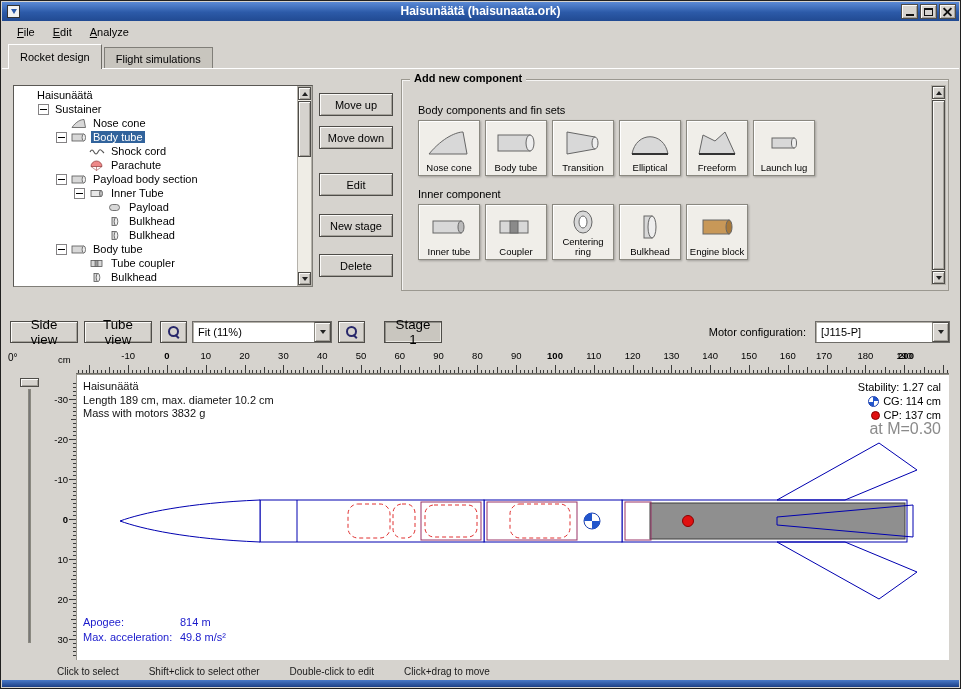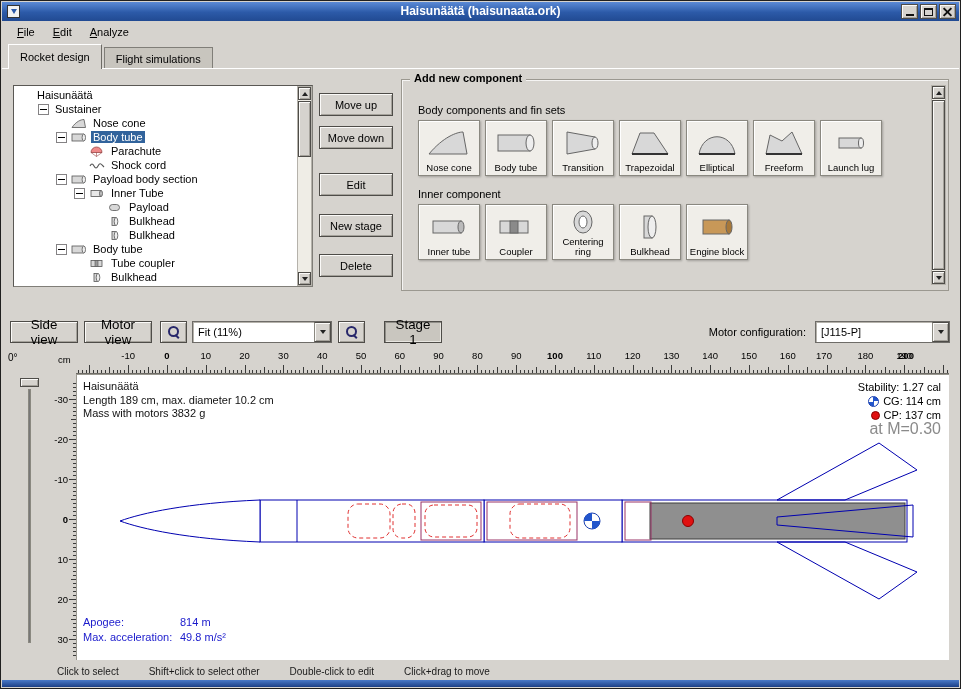--- a/index.html
+++ b/index.html
@@ -174,34 +174,34 @@
               <rect x="1" y="2" width="11.5" height="7" fill="#d8d8d8" stroke="#555" stroke-width="0.8"></rect>
               <ellipse cx="12.8" cy="5.5" rx="1.7" ry="3.5" fill="#efefef" stroke="#555" stroke-width="0.8"></ellipse>
             </svg>
           </span>
           <span class="tree-label selected">Body tube</span>
         </div>
         <div class="tree-row" style="padding-left: 58px;">
           <span class="exp-spacer"></span>
           <span class="tree-icon">
             <svg width="16" height="11" viewBox="0 0 16 11">
+              <path d="M1,6 Q3,2 5,6 T9,6 T13,5 L15,7" fill="none" stroke="#555" stroke-width="1.1"></path>
+            </svg>
+          </span>
+          <span class="tree-label">Shock cord</span>
+        </div>
+        <div class="tree-row" style="padding-left: 58px;">
+          <span class="exp-spacer"></span>
+          <span class="tree-icon">
+            <svg width="16" height="11" viewBox="0 0 16 11">
               <path d="M2,6.5 A5.5,5.5 0 0 1 13,6.5 Z" fill="#e88" stroke="#944" stroke-width="0.8"></path>
               <path d="M2,6.5 L7.5,10.5 L13,6.5 M7.5,6.5 L7.5,10.5" fill="none" stroke="#944" stroke-width="0.6"></path>
             </svg>
           </span>
           <span class="tree-label">Parachute</span>
-        </div>
-        <div class="tree-row" style="padding-left: 58px;">
-          <span class="exp-spacer"></span>
-          <span class="tree-icon">
-            <svg width="16" height="11" viewBox="0 0 16 11">
-              <path d="M1,6 Q3,2 5,6 T9,6 T13,5 L15,7" fill="none" stroke="#555" stroke-width="1.1"></path>
-            </svg>
-          </span>
-          <span class="tree-label">Shock cord</span>
         </div>
         <div class="tree-row" style="padding-left: 40px;">
           <span class="expander">
             <span class="minus"></span>
           </span>
           <span class="tree-icon">
             <svg width="16" height="11" viewBox="0 0 16 11">
               <rect x="1" y="2" width="11.5" height="7" fill="#d8d8d8" stroke="#555" stroke-width="0.8"></rect>
               <ellipse cx="12.8" cy="5.5" rx="1.7" ry="3.5" fill="#efefef" stroke="#555" stroke-width="0.8"></ellipse>
             </svg>
@@ -326,29 +326,20 @@
               <svg width="44" height="28" viewBox="0 0 44 28">
                 <path d="M6,3 L34,8 L34,20 L6,25 Z" fill="#d8d8d8" stroke="#666" stroke-width="1"></path>
                 <ellipse cx="34" cy="14" rx="3" ry="6" fill="#eee" stroke="#666"></ellipse>
               </svg>
             </div>
             <div class="pal-btn-label">Transition</div>
           </button>
           <button class="pal-btn">
             <div class="pal-icon">
               <svg width="44" height="28" viewBox="0 0 44 28">
-                <polygon points="4,25 12,4 26,4 40,25" fill="#d8d8d8" stroke="#666" stroke-width="1"></polygon>
-                <line x1="4" y1="25" x2="40" y2="25" stroke="#333" stroke-width="2"></line>
-              </svg>
-            </div>
-            <div class="pal-btn-label">Trapezoidal</div>
-          </button>
-          <button class="pal-btn">
-            <div class="pal-icon">
-              <svg width="44" height="28" viewBox="0 0 44 28">
                 <path d="M4,25 C8,2 36,2 40,25 Z" fill="#d8d8d8" stroke="#666" stroke-width="1"></path>
                 <line x1="4" y1="25" x2="40" y2="25" stroke="#333" stroke-width="2"></line>
               </svg>
             </div>
             <div class="pal-btn-label">Elliptical</div>
           </button>
           <button class="pal-btn">
             <div class="pal-icon">
               <svg width="44" height="28" viewBox="0 0 44 28">
                 <polygon points="4,25 8,6 20,12 30,3 40,25" fill="#d8d8d8" stroke="#666" stroke-width="1"></polygon>
@@ -422,21 +413,21 @@
         </div>
       <div class="scroll-thumb btn3d" style="top:14px;bottom:14px;"></div>
       <div class="scroll-btn btn3d down">
           <span class="tri-down"></span>
         </div>
     </div>
   </div>
 
   <div class="view-toolbar">
     <button class="btn3d tbtn" style="left:8px;width:68px;">Side view</button>
-    <button class="btn3d tbtn" style="left:82px;width:68px;">Motor view</button>
+    <button class="btn3d tbtn" style="left:82px;width:68px;">Tube view</button>
     <button class="btn3d tbtn" style="left:158px;width:27px;">
         <span class="mag"></span>
       </button>
     <div class="combo sunken" style="left:190px;width:140px;">
       <span class="combo-text">Fit (11%)</span>
       <span class="combo-btn btn3d">
           <span class="tri-down small"></span>
         </span>
     </div>
     <button class="btn3d tbtn" style="left:336px;width:27px;">

